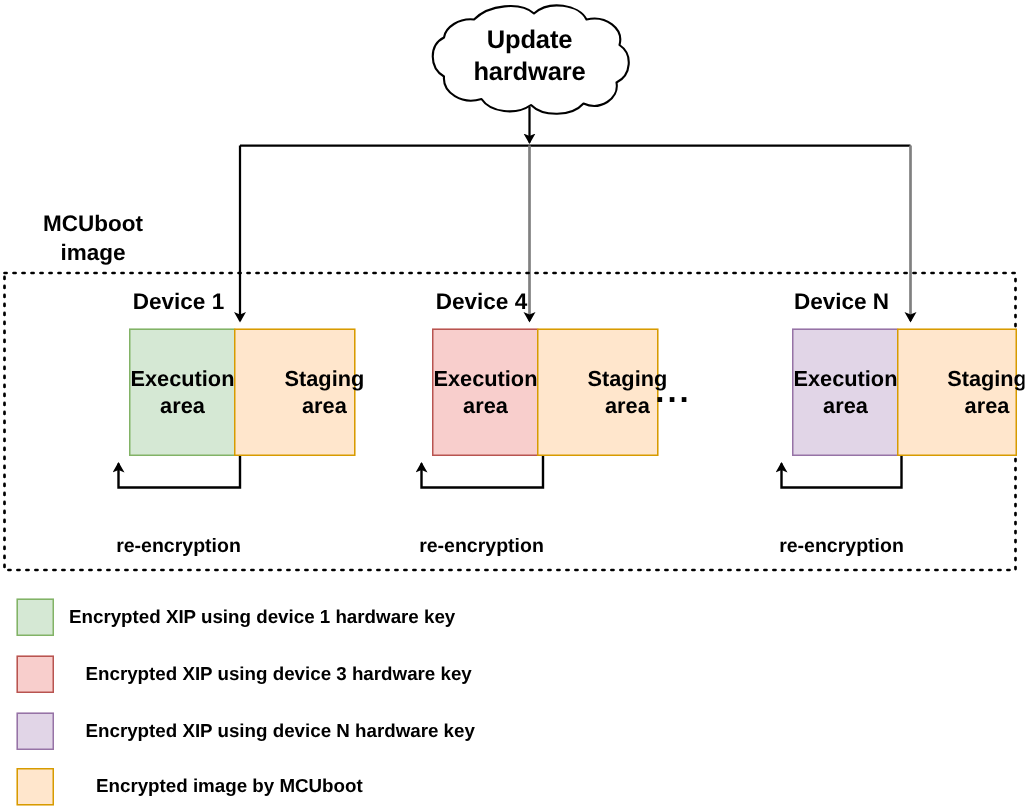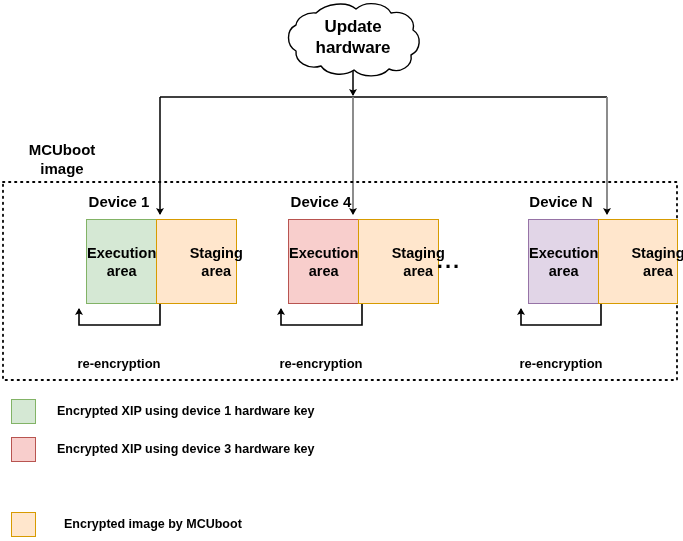--- a/index.html
+++ b/index.html
@@ -236,27 +236,31 @@
       </div>
     </div>
   </div>
 
   <div class="reenc-label" id="reenc-label-0">re-encryption</div>
   <div class="reenc-label" id="reenc-label-1">re-encryption</div>
   <div class="reenc-label" id="reenc-label-2">re-encryption</div>
 
   <div class="legend-row" style="top:398px;">
     <div class="legend-swatch" style="background-color: rgb(213, 232, 212); border-color: rgb(130, 179, 102);"></div>
-    <div class="legend-text" style="margin-left:21px;">Encrypted XIP using device 1 hardware key</div>
+    <div class="legend-text" style="margin-left:10px;">Encrypted XIP using device 1 hardware key</div>
   </div>
 
   <div class="legend-row" style="top:436px;">
     <div class="legend-swatch" style="background-color: rgb(248, 206, 204); border-color: rgb(184, 84, 80);"></div>
     <div class="legend-text" style="margin-left:21px;">Encrypted XIP using device 3 hardware key</div>
   </div>
 
+  <div class="legend-row" style="top:474px;">
+    <div class="legend-swatch" style="background-color: rgb(225, 213, 231); border-color: rgb(150, 115, 166);"></div>
+    <div class="legend-text" style="margin-left:21px;">Encrypted XIP using device N hardware key</div>
+  </div>
 
   <div class="legend-row" style="top:511px;">
     <div class="legend-swatch" style="background-color: rgb(255, 230, 204); border-color: rgb(215, 155, 0);"></div>
     <div class="legend-text" style="margin-left:28px;text-align:center;">Encrypted image by MCUboot</div>
   </div>
 
 </div>
 
 </body></html>

